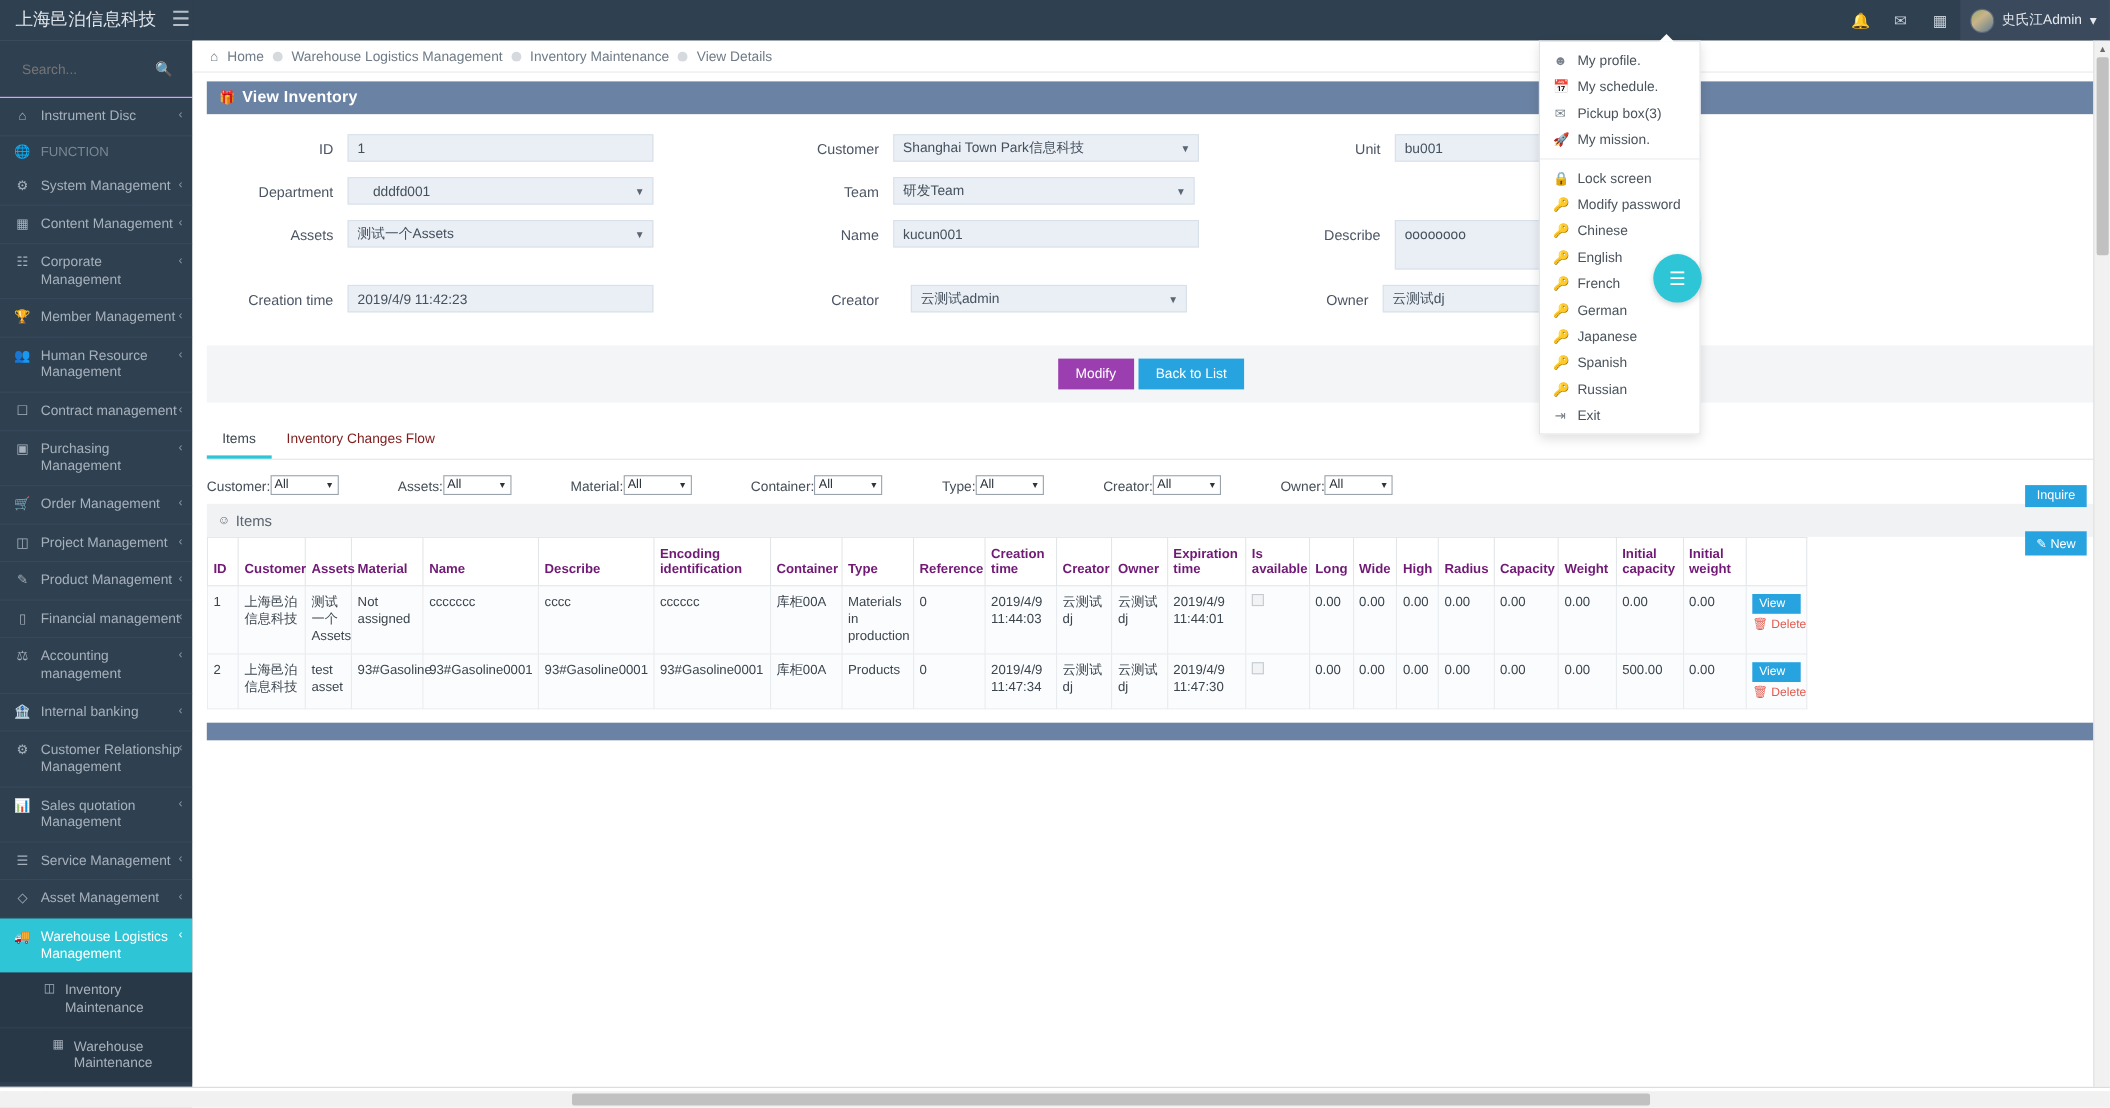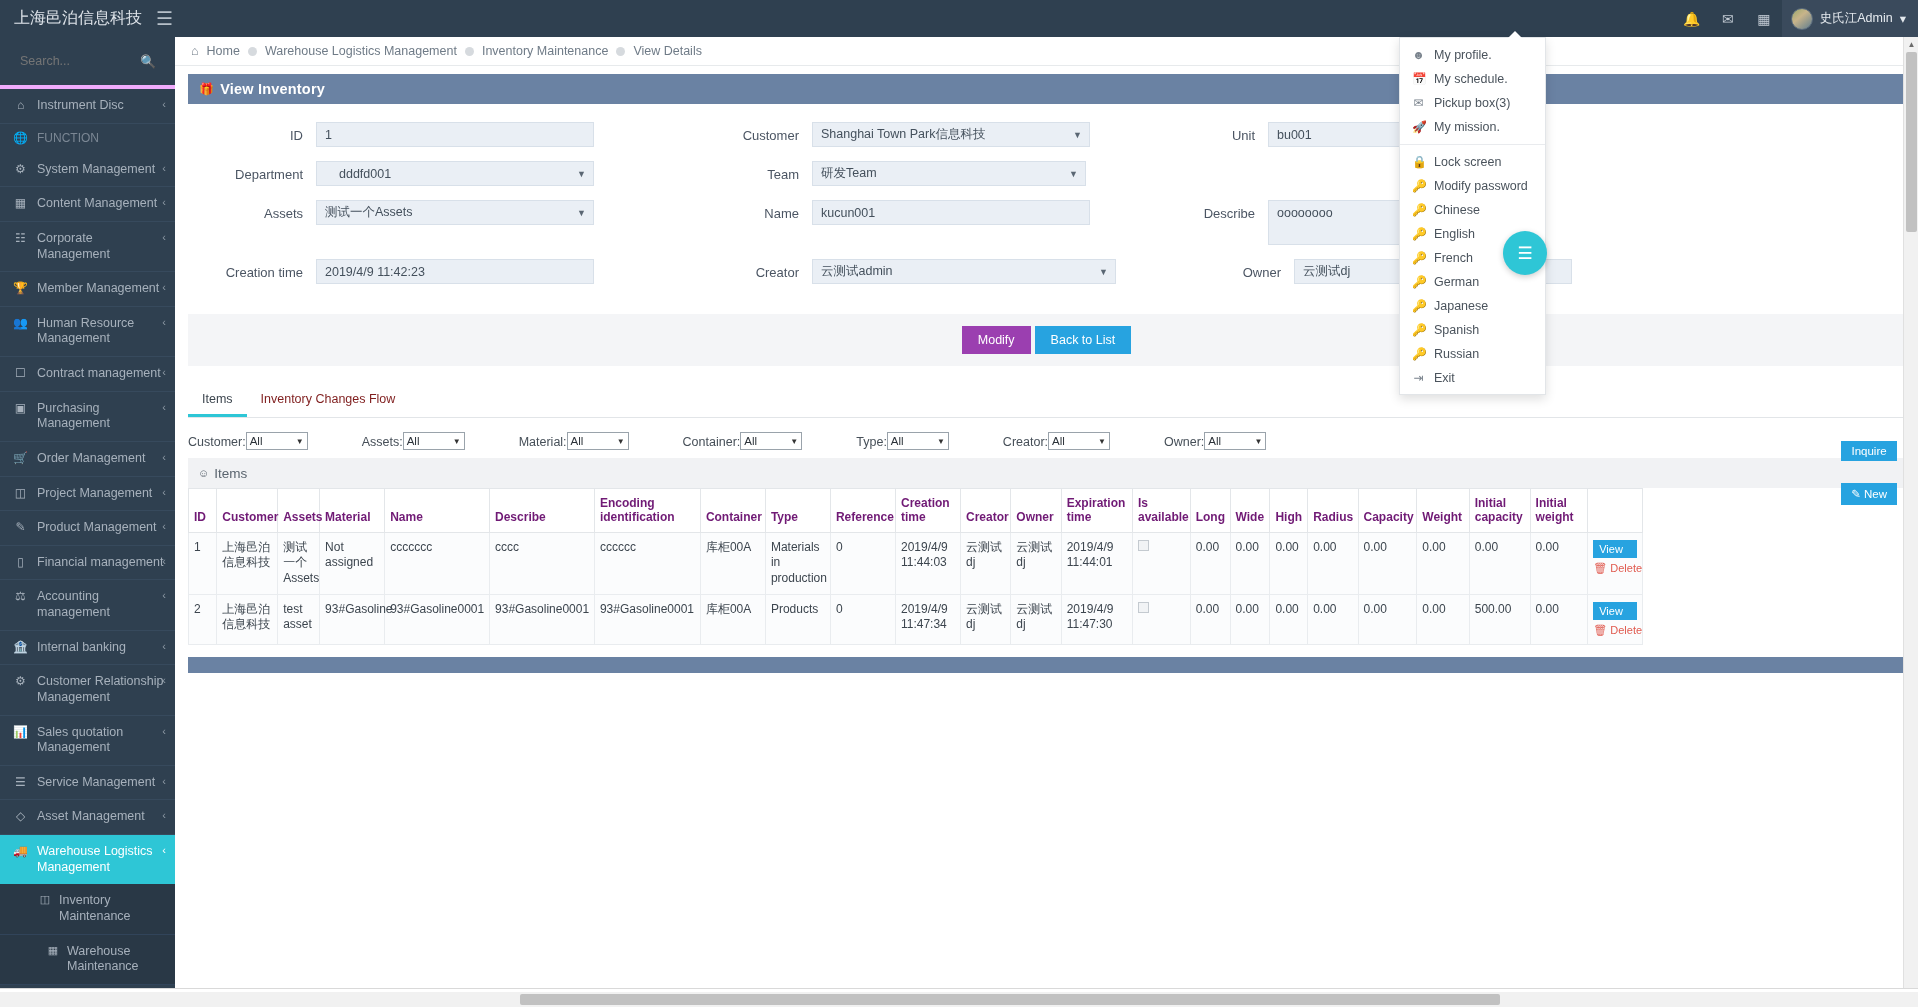--- a/index.html
+++ b/index.html
@@ -42,21 +42,21 @@
     background: linear-gradient(140deg,#9aa96b 0%, #c8b48a 40%, #5e7c8f 100%);
     border: 1px solid #5a6b7d;
   }
   
   .sidebar {
     position: absolute; top: 37px; left: 0; width: 175px; height: 970px;
     background: #2f4050; overflow: hidden;
   }
   .search-row {
     height: 52px; display: flex; align-items: center; padding: 0 18px;
-    border-bottom: 4px solid #f0abfc;
+    border-bottom: 1px solid #f0abfc;
   }
   .search-row input {
     background: transparent; border: none; outline: none;
     color: #8f9aa6; font-size: 12.5px; width: 120px;
     font-family: "Liberation Sans", sans-serif;
   }
   .search-row .sicon { color: #8f9aa6; font-size: 13px; margin-left: auto; }
   .nav-item {
     position: relative; display: flex; align-items: flex-start; gap: 9px;
     padding: 9px 10px 9px 13px; color: #a7b1bc; font-size: 12.5px;
@@ -470,21 +470,21 @@
 
     <div class="frow" style="margin-top:12px;">
       <div class="fgroup">
         <div class="flabel" style="width:128px;">Creation time</div>
         <div class="fctl" style="width:278px;">
           <span>2019/4/9 11:42:23</span>
         </div>
       </div>
       <div class="fgroup" style="margin-left:88px;">
         <div class="flabel" style="width:130px;">Creator</div>
-        <div class="fctl" style="width:304px;">
+        <div class="fctl" style="width:251px;margin-left:16px;">
           <span>云测试admin</span>
           <span class="caret">▼</span>
         </div>
       </div>
       <div class="fgroup" style="margin-left:88px;">
         <div class="flabel" style="width:90px;">Owner</div>
         <div class="fctl" style="width:278px;">
           <span>云测试dj</span>
         </div>
       </div>

